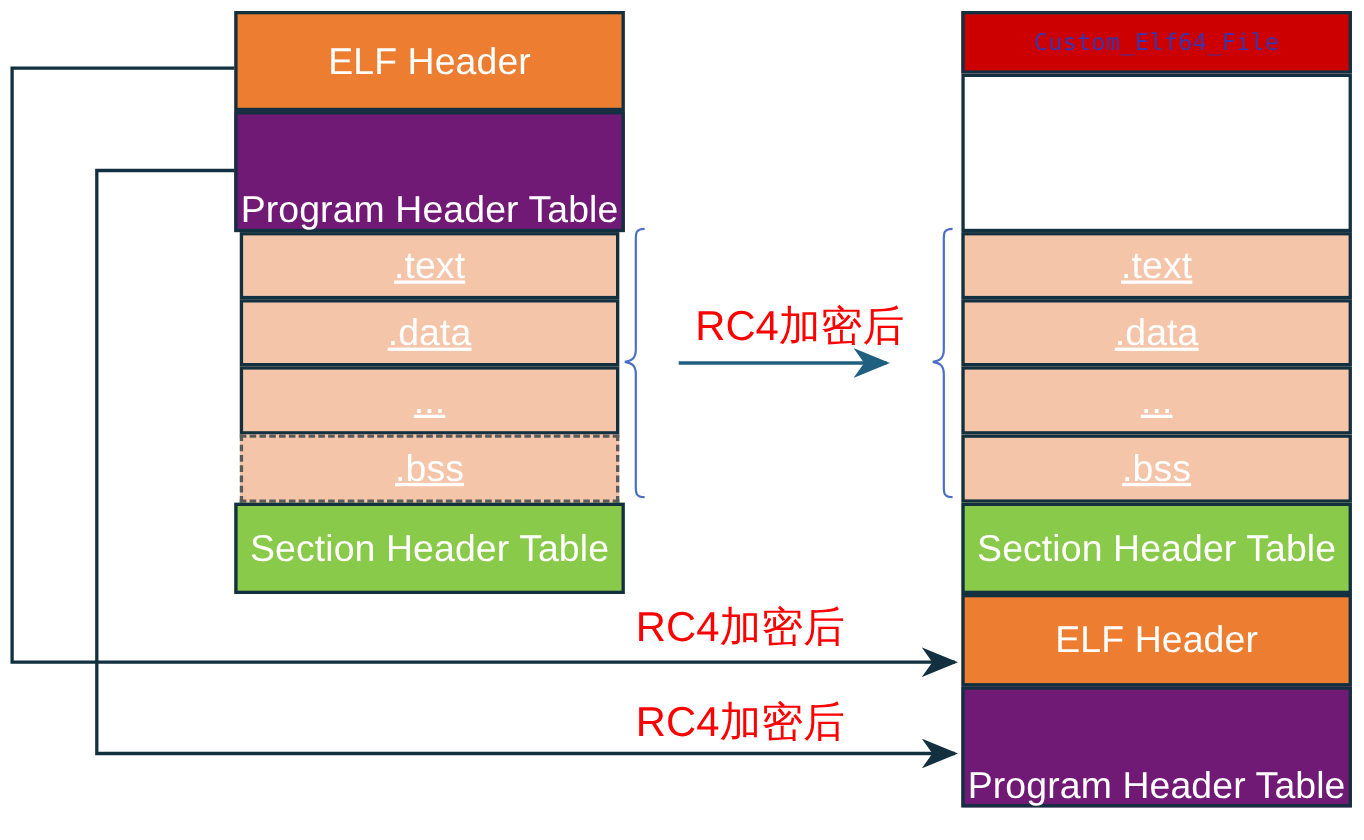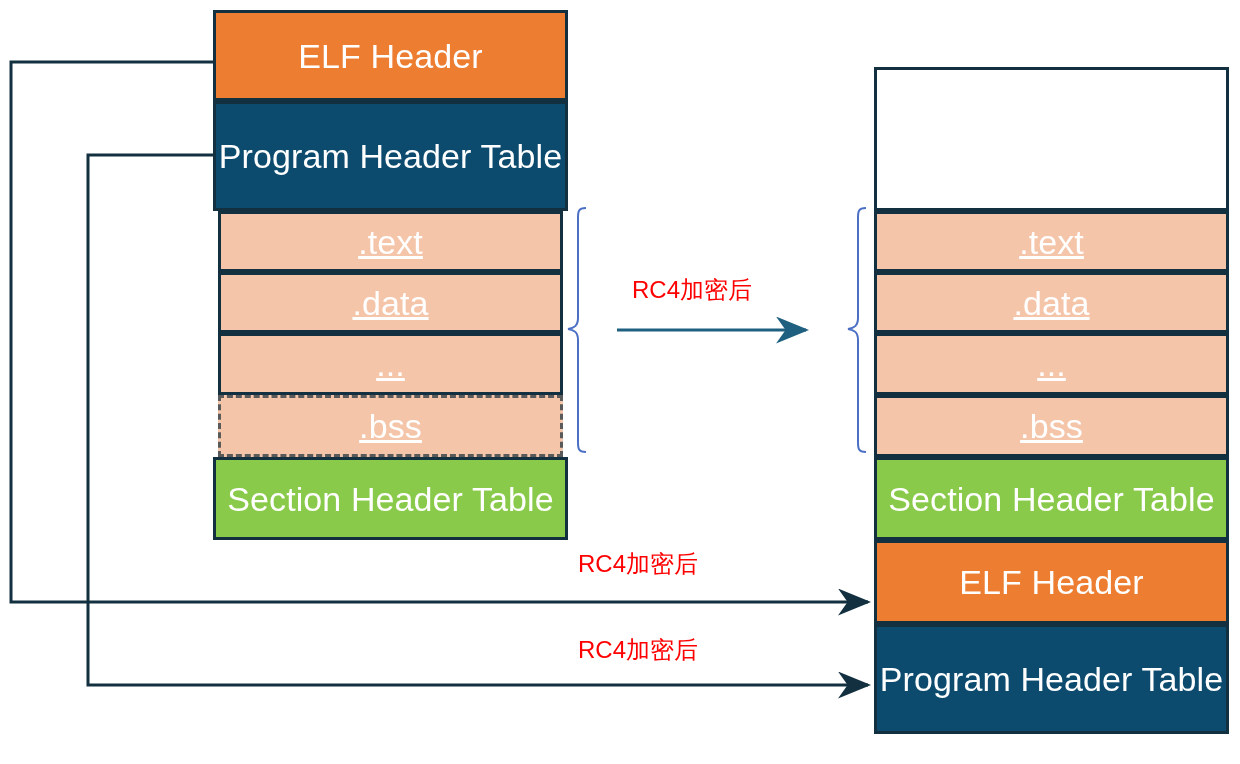--- a/index.html
+++ b/index.html
@@ -32,21 +32,21 @@
     display: flex;
     align-items: center;
     justify-content: center;
     color: #ffffff;
     font-size: 34px;
     line-height: 1;
     white-space: nowrap;
     letter-spacing: .1px;
   }
   .blk.orange  { background: #ED7D31; }
-  .blk.teal    { background: #0c4a6e; }
+  .blk.teal    { background: #701a75; align-items: flex-end; }
   .blk.green   { background: #8ACA4A; }
   .blk.peach   { background: #F5C5AA; text-decoration: underline; }
   .blk.red     { background: #CC0000; }
   .blk.white   { background: #FFFFFF; }
 
   .blk.dashed  { border-style: dashed; border-color: #5A5A5A; }
 
   .blk.mono {
     font-family: "DejaVu Sans Mono", monospace;
     color: #3A35AE;
@@ -64,21 +64,21 @@
   }
 
   
   .lbl {
     position: absolute;
     white-space: nowrap;
     line-height: 1;
   }
   .lbl.red-lbl {
     color: #FF0000;
-    font-size: 24px;
+    font-size: 38px;
   }
 </style>
 </head>
 <body>
 
 <div id="canvas">
 
   <svg id="lines" viewBox="0 0 1240 764" xmlns="http://www.w3.org/2000/svg">
     <defs>
       <marker id="ah-dark" markerWidth="11" markerHeight="9" refX="10" refY="4.5" orient="auto">
@@ -148,20 +148,23 @@
       <span>.bss</span>
     </div>
 
     <div class="blk green" style="left:0; top:447px; width:355px; height:83px;">
       <span>Section Header Table</span>
     </div>
   </div>
 
   <div class="stack" style="left:874px; top:10px; width:355px; height:724px;">
 
+    <div class="blk red mono" style="left:0; top:0; width:355px; height:57px;">
+      <span>Custom_Elf64_File</span>
+    </div>
 
     <div class="blk white" style="left:0; top:57px; width:355px; height:144px;">
       <span></span>
     </div>
 
     <div class="blk peach" style="left:0; top:201px; width:355px; height:61px;">
       <span>.text</span>
     </div>
 
     <div class="blk peach" style="left:0; top:262px; width:355px; height:61px;">

